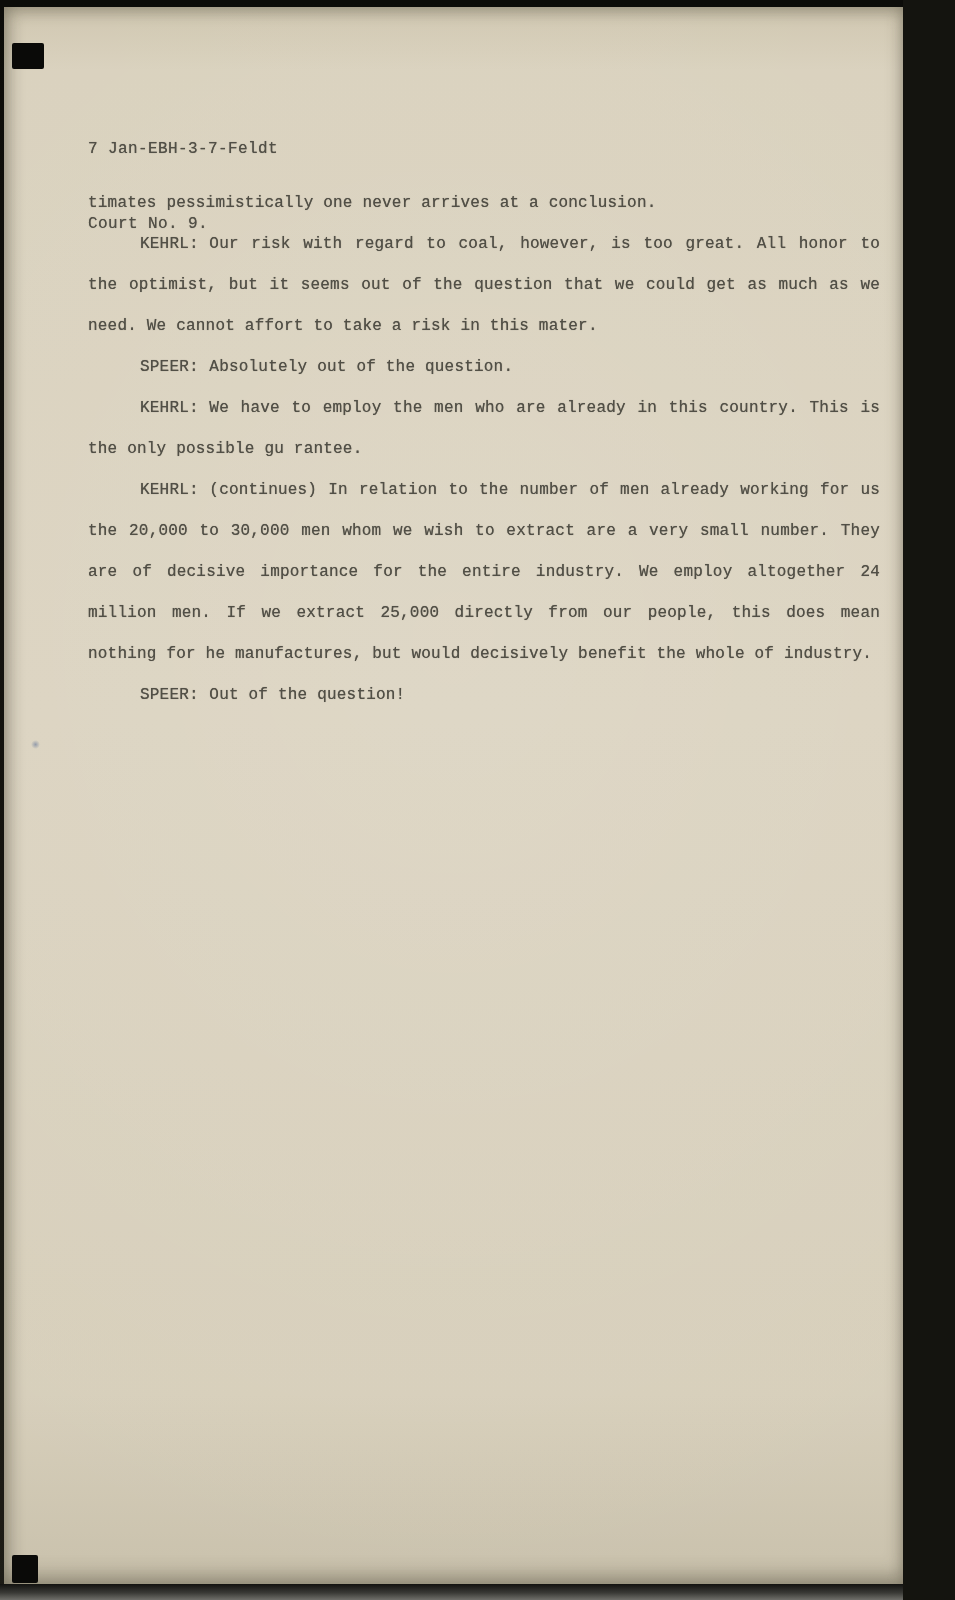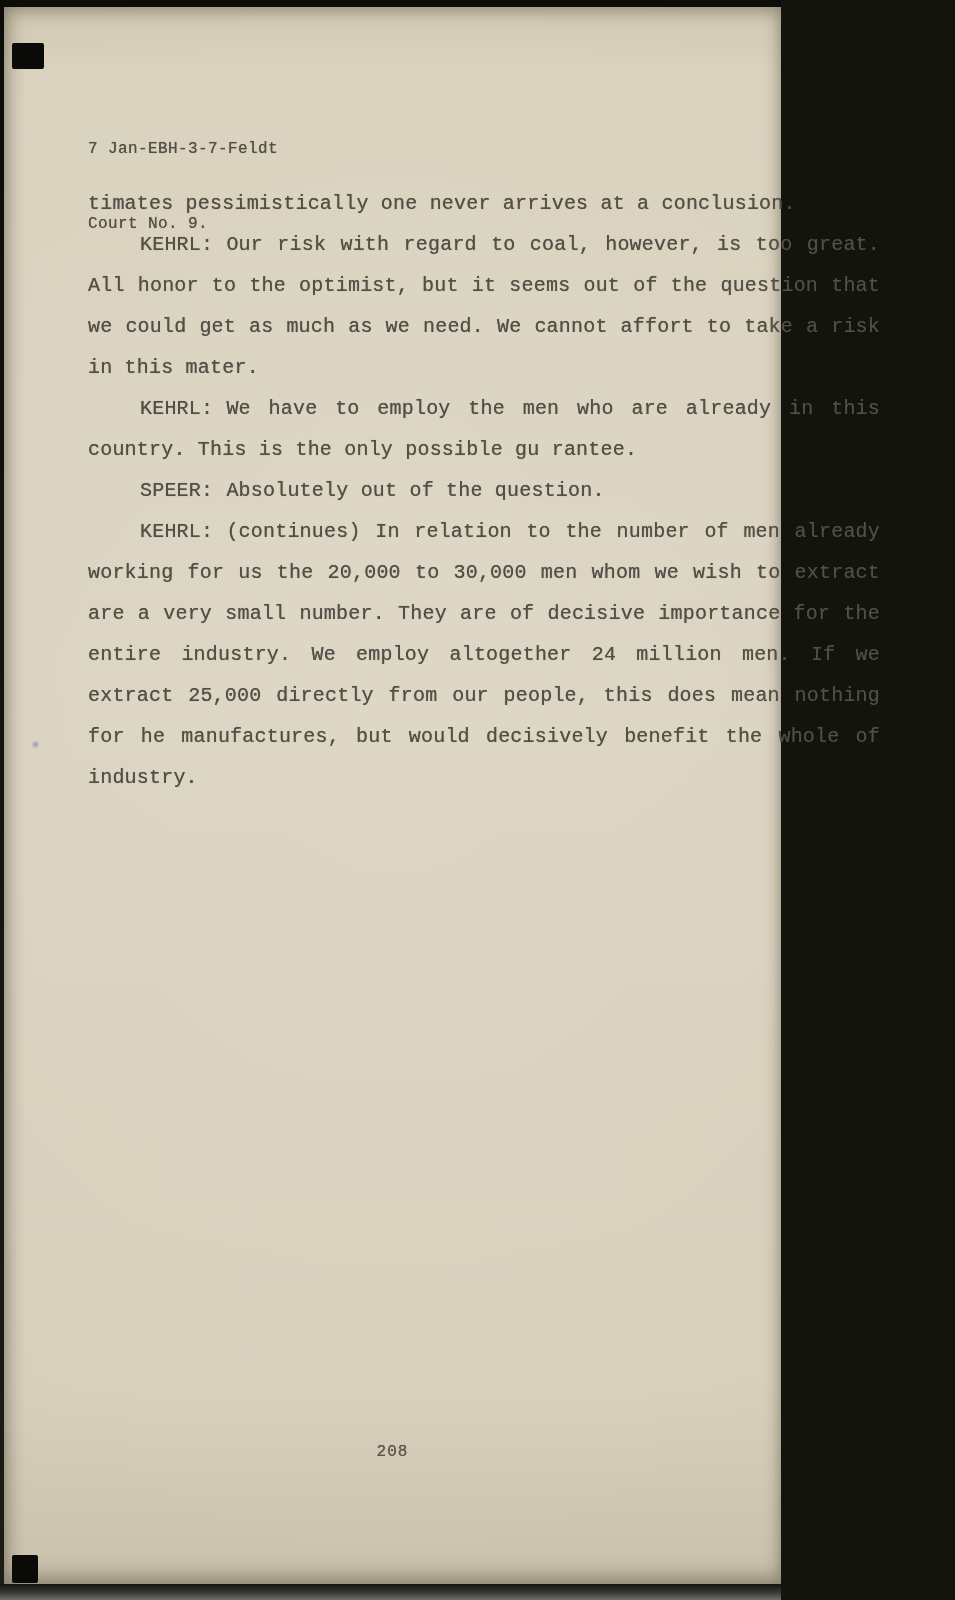--- a/index.html
+++ b/index.html
@@ -6,21 +6,21 @@
     margin: 0;
     padding: 0;
     width: 955px;
     height: 1600px;
     background: #14140f;
     overflow: hidden;
     font-family: "Liberation Mono", "DejaVu Sans Mono", monospace;
   }
   .scan-frame {
     position: relative;
-    width: 781px;
+    width: 903px;
     height: 1600px;
     background: linear-gradient(180deg, #0c0c09 0%, #1d1c16 100%);
   }
   .paper {
     position: absolute;
     top: 7px;
     left: 4px;
     right: 0;
     bottom: 16px;
     background:
@@ -60,21 +60,21 @@
     line-height: 25px;
     letter-spacing: 0.4px;
     white-space: pre;
     text-shadow: 0 0 0.7px rgba(64,62,54,0.75);
   }
   .doc-body {
     position: absolute;
     left: 84px;
     top: 176px;
     width: 792px;
-    font-size: 20px;
+    font-size: 16px;
     line-height: 41px;
     letter-spacing: 0.2px;
     text-align: justify;
     text-shadow: 0 0 0.7px rgba(64,62,54,0.75);
   }
   .doc-body p {
     margin: 0;
     text-indent: 52px;
   }
   .doc-body p.noindent {
@@ -110,25 +110,25 @@
       <div>7 Jan-EBH-3-7-Feldt</div>
       <div>Court No. 9.</div>
     </header>
 
     <section class="doc-body">
       <p class="noindent">timates pessimistically one never arrives at a conclusion.</p>
 
       <p><span class="speaker">KEHRL:</span><span>Our risk with regard to coal, however, is too great.  All honor to the optimist, but it seems out of the question that we could get as much as we need.  We cannot affort to take a risk in this mater.</span></p>
 
 
+      <p><span class="speaker">SPEER:</span><span>Absolutely out of the question.</span></p>
+
       <p><span class="speaker">KEHRL:</span><span>We have to employ the men who are already in this country.  This is the only possible gu rantee.</span></p>
-
-      <p><span class="speaker">SPEER:</span><span>Absolutely out of the question.</span></p>
 
       <p><span class="speaker">KEHRL:</span><span>(continues)  In relation to the number of men already working for us the 20,000 to 30,000 men whom we wish to extract are a very small number.  They are of decisive importance for the entire industry.  We employ altogether 24 million men.  If we extract 25,000 directly from our people, this does mean nothing for he manufactures, but would decisively benefit the whole of industry.</span></p>
 
+      <p><span class="speaker">SPEER:</span><span>Out of the question!</span></p>
     </section>
 
-    <footer class="page-number">208</footer>
 
   </div>
   <div class="bottom-bed"></div>
 </div>
 
 </body></html>

